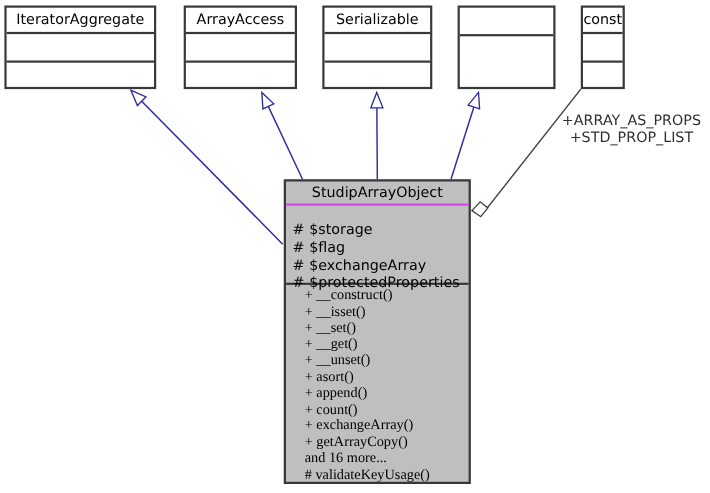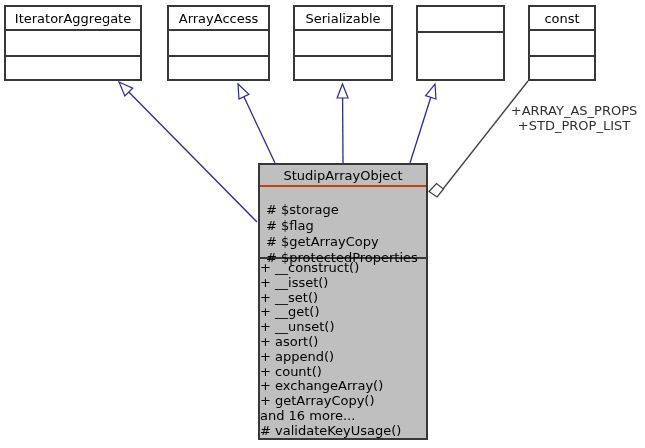--- a/index.html
+++ b/index.html
@@ -40,36 +40,37 @@
     position:absolute;left:258px;top:163px;width:170px;height:277px;
     box-sizing:border-box;
     background:#bfbfbf;
     border:2px solid #383838;
     z-index:1;
     display:flex;flex-direction:column;
   }
   .ctitle{
     box-sizing:border-box;
     height:22px;
-    border-bottom:2px solid #c2410c;
+    border-bottom:2px solid #d946ef;
     display:flex;align-items:center;justify-content:center;
     font-size:13px;white-space:nowrap;
   }
   .attrs{
     box-sizing:border-box;
     height:72px;
     border-bottom:2px solid #383838;
     padding:15px 2px 0 6px;
   }
   .attrs .member{font-size:13px;line-height:16px;white-space:nowrap;}
   .methods{
     box-sizing:border-box;
     flex:1;
-    padding:2px 2px 0 0;
+    padding:2px 2px 0 17px;
     overflow:hidden;
+    font-family:Liberation Serif, serif;
   }
   .methods .member{font-size:13px;line-height:14.8px;white-space:nowrap;}
 
   .edge-label{
     position:absolute;left:500px;top:103px;width:148px;
     text-align:center;
     font-size:13px;line-height:15px;
     color:#303030;
     z-index:1;
     white-space:nowrap;
@@ -114,32 +115,32 @@
     <div class="ititle">Serializable</div>
     <div class="cmp-mid"></div>
     <div class="cmp-bot"></div>
   </div>
 
   <div class="ibox" style="left:416px;width:89px">
     <div class="cmp-mid"></div>
     <div class="cmp-bot"></div>
   </div>
 
-  <div class="ibox" style="left:528px;width:68px">
+  <div class="ibox" style="left:528px;width:40px">
     <div class="ititle">const</div>
     <div class="cmp-mid"></div>
     <div class="cmp-bot"></div>
   </div>
 
   <div class="classbox">
     <div class="ctitle">StudipArrayObject</div>
     <div class="attrs">
       <div class="member"># $storage</div>
       <div class="member"># $flag</div>
-      <div class="member"># $getArrayCopy</div>
+      <div class="member"># $exchangeArray</div>
       <div class="member"># $protectedProperties</div>
     </div>
     <div class="methods">
       <div class="member">+ __construct()</div>
       <div class="member">+ __isset()</div>
       <div class="member">+ __set()</div>
       <div class="member">+ __get()</div>
       <div class="member">+ __unset()</div>
       <div class="member">+ asort()</div>
       <div class="member">+ append()</div>

